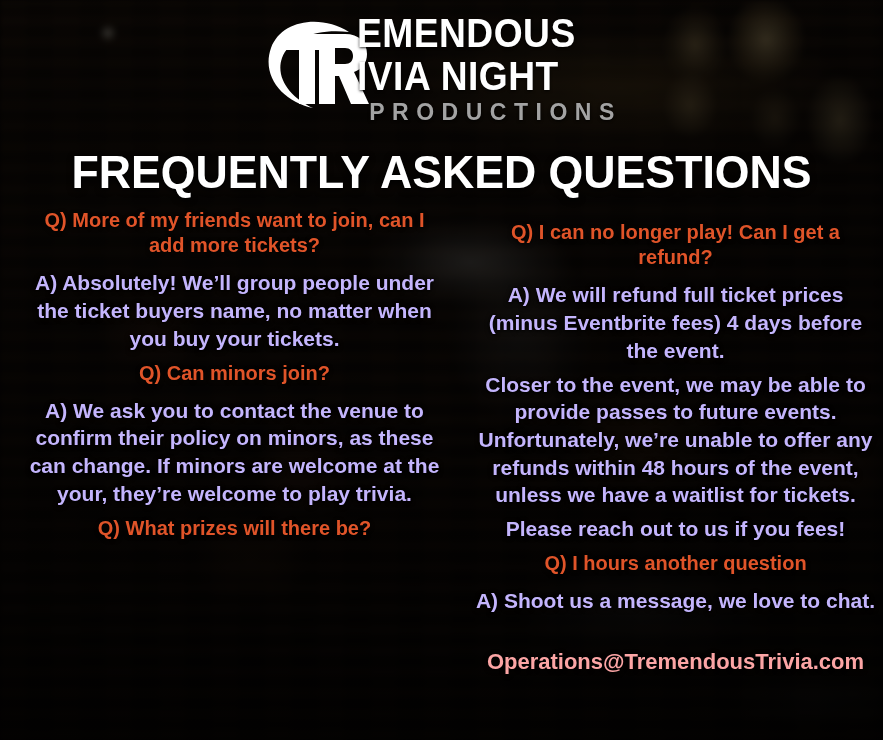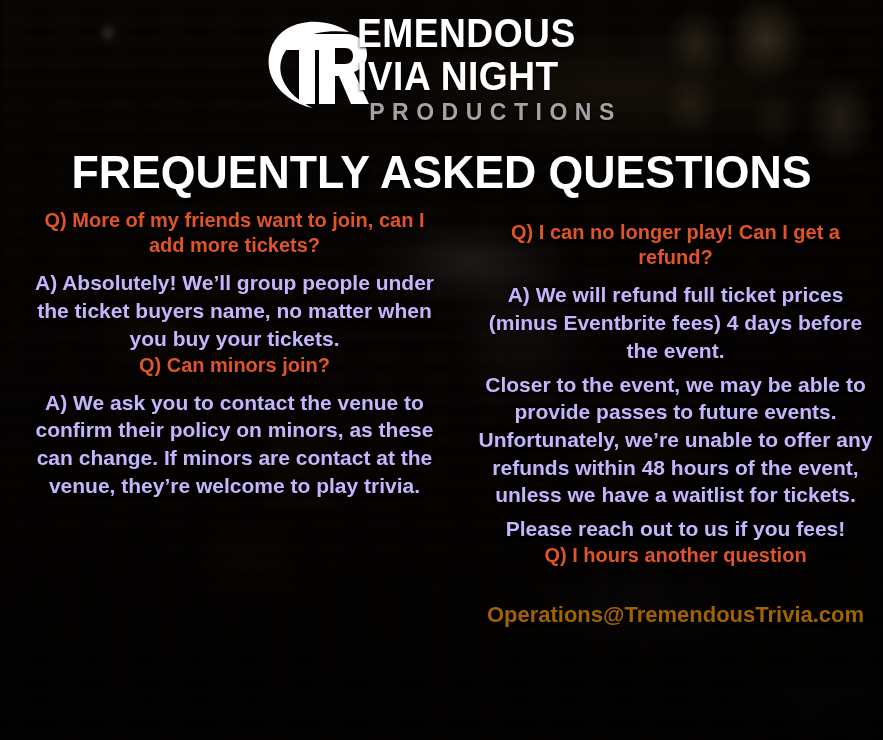--- a/index.html
+++ b/index.html
@@ -138,34 +138,35 @@
   }
   .col { width: 441px; padding: 0 14px; }
   .col-right { padding: 0 18px; }
 
   .q {
     color: #E05429;
     font-weight: bold;
     font-size: 20px;
     line-height: 1.26;
     text-align: center;
+    margin-top: 8px;
     text-shadow: 0 1px 4px rgba(0,0,0,0.92);
   }
   .a {
     color: #c4b5fd;
     font-weight: bold;
     font-size: 21px;
     line-height: 1.32;
     text-align: center;
     margin-top: 11px;
     text-shadow: 0 1px 5px rgba(0,0,0,0.95), 0 0 2px rgba(0,0,0,0.85);
   }
   .a.tight { margin-top: 6px; }
   .email {
-    color: #a16207;
+    color: #fca5a5;
     font-weight: bold;
     font-size: 22px;
     text-align: center;
     margin-top: 34px;
     text-shadow: 0 1px 5px rgba(0,0,0,0.95);
   }
   .col-left .q:first-child { margin-top: 0; }
   .col-right .q:first-child { margin-top: 12px; }
 </style>
 </head>
@@ -193,29 +194,31 @@
 
     <div class="headline">FREQUENTLY ASKED QUESTIONS</div>
 
     <div class="columns">
 
       <div class="col col-left">
         <div class="q">Q) More of my friends want to join, can I add more tickets?</div>
         <div class="a">A) Absolutely! We’ll group people  under the ticket buyers name, no matter when you buy your tickets.</div>
 
         <div class="q">Q) Can minors join?</div>
-        <div class="a">A) We ask you to contact the venue to confirm their policy on minors, as these can change. If minors are contact at the venue, they’re welcome to play trivia.</div>
-
+        <div class="a">A) We ask you to contact the venue to confirm their policy on minors, as these can change. If minors are welcome at the your, they’re welcome to play trivia.</div>
+
+        <div class="q">Q) What prizes will there be?</div>
       </div>
 
       <div class="col col-right">
         <div class="q">Q) I can no longer play! Can I get a refund?</div>
         <div class="a">A) We will refund full ticket prices (minus Eventbrite fees) 4 days before the event.</div>
         <div class="a tight">Closer to the event, we may be able to provide passes to future events. Unfortunately, we’re unable to offer any refunds within 48 hours of the event, unless we have a waitlist for tickets.</div>
         <div class="a tight">Please reach out to us if you fees!</div>
 
         <div class="q">Q) I hours another question</div>
+        <div class="a">A) Shoot us a message, we love to chat.</div>
         <div class="email">Operations@TremendousTrivia.com</div>
       </div>
 
     </div>
   </div>
 </div>
 
 </body></html>

